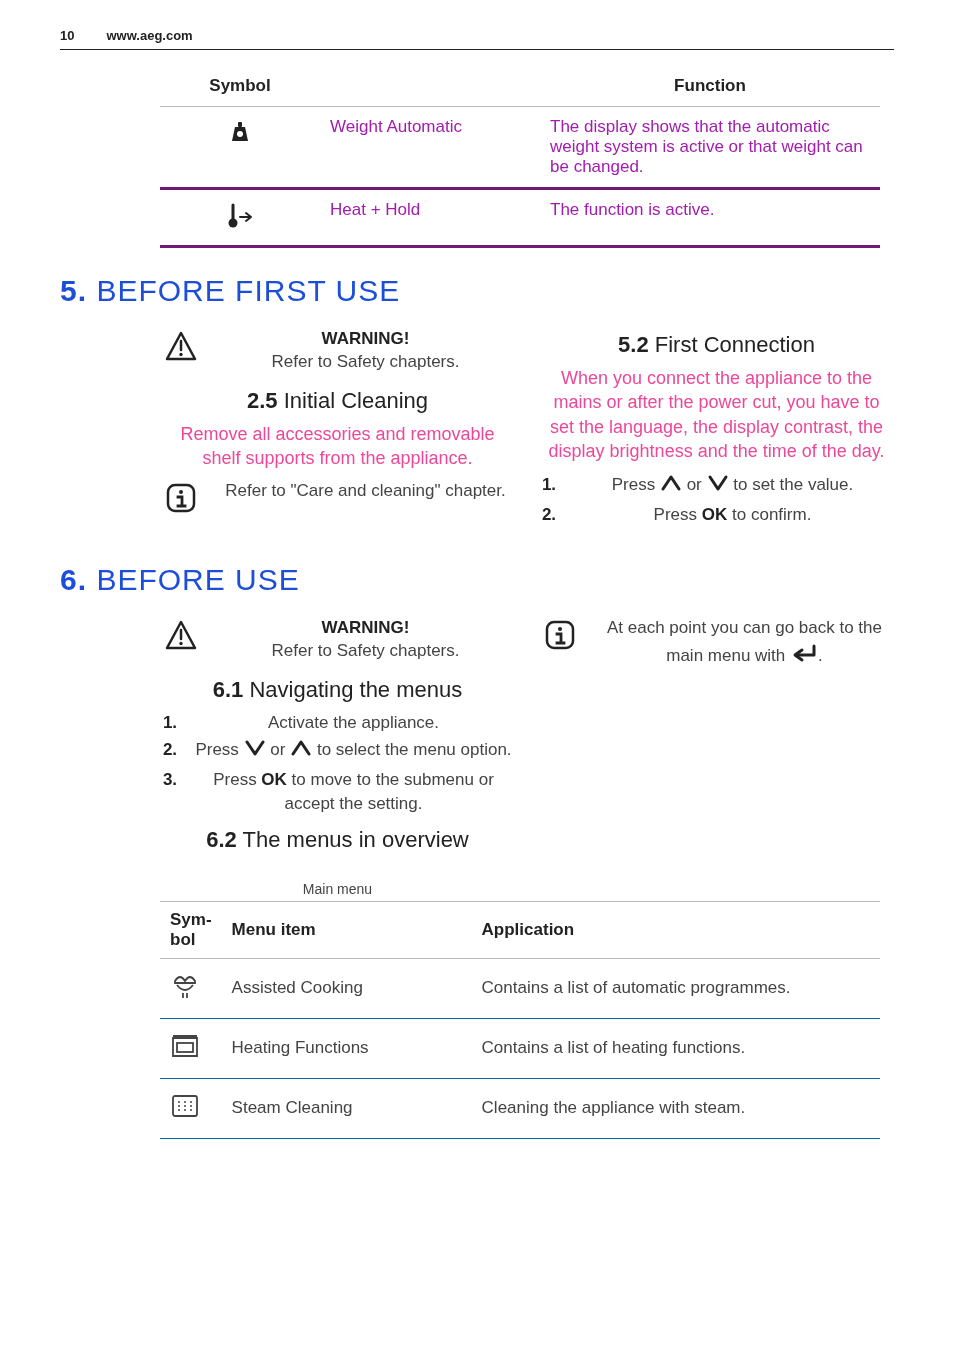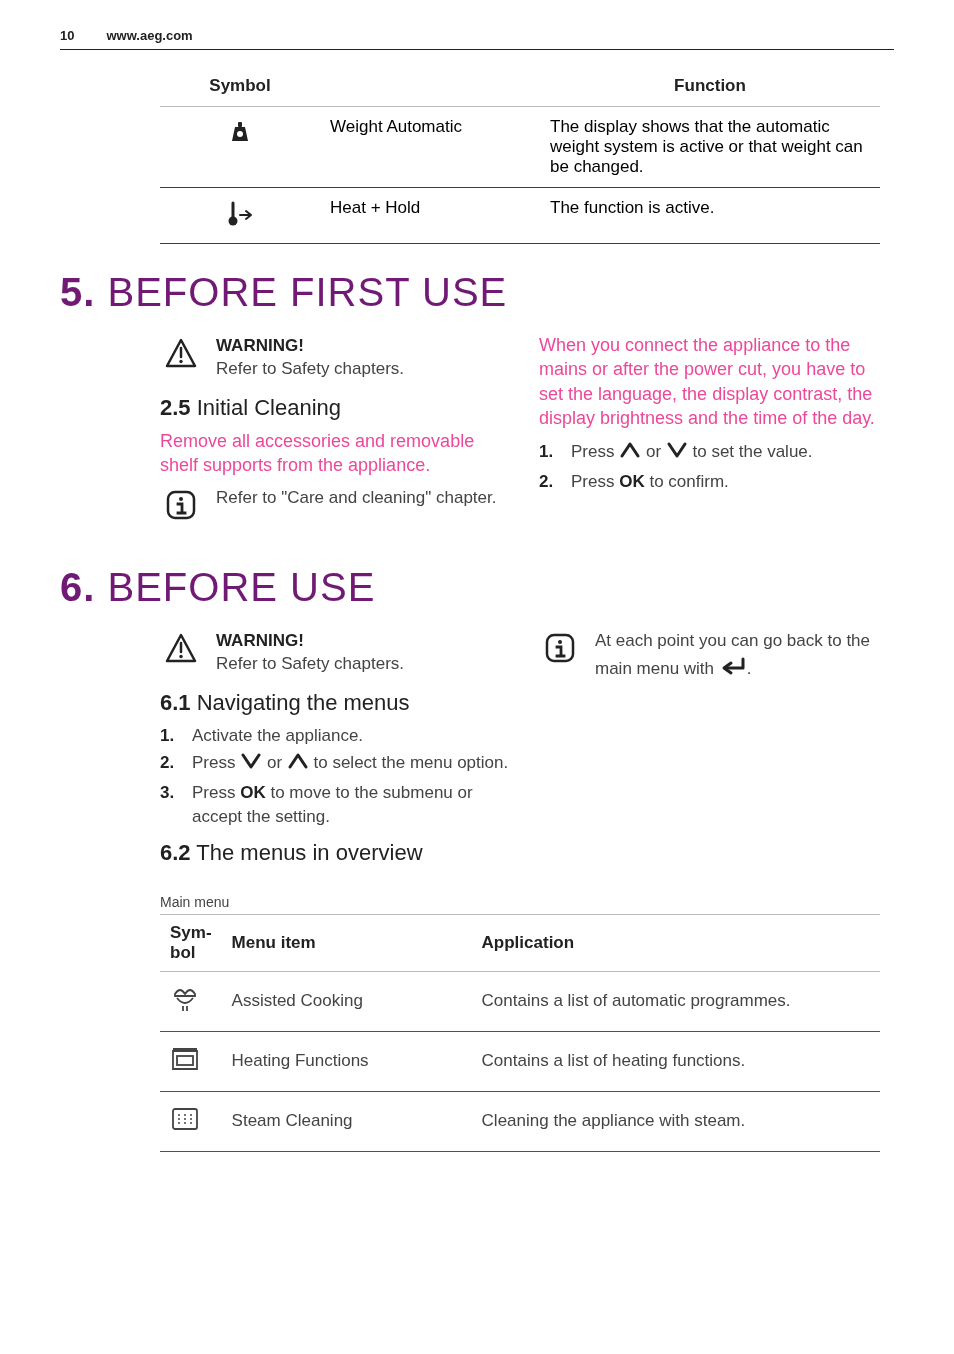--- a/index.html
+++ b/index.html
@@ -6,32 +6,32 @@
   html, body { width: 954px; background: #fff; font-family: "Helvetica Neue", Helvetica, Arial, sans-serif; color: #333; }
   .page { width: 954px; padding: 28px 60px 40px 60px; }
   .header { display: flex; align-items: baseline; gap: 32px; font-size: 13px; font-weight: 600; color: #222; margin-bottom: 6px; }
   .header .pagenum { }
   .header .url { }
   .hr { border: none; border-top: 1.5px solid #222; margin: 6px 0 18px 0; }
 
   
   .sym-table { width: 720px; margin-left: 100px; border-collapse: collapse; font-size: 17px; }
   .sym-table th { text-align: center; font-weight: 600; padding: 8px 10px 10px 10px; border-bottom: 1px solid #bbb; color:#222;}
-  .sym-table td { padding: 10px 10px; border-bottom: 1px solid #701a75; vertical-align: top; color:#000000;}
+  .sym-table td { padding: 10px 10px; border-bottom: 3px solid #701a75; vertical-align: top; color:#a21caf;}
   .sym-table td.sym { text-align: center; width: 160px; }
   .sym-table td.fn { width: 220px; }
   .sym-table td.desc { }
 
-  h1.section { font-size: 40px; font-weight: 400; letter-spacing: 1px; margin: 26px 0 14px 0; color:#701a75;}
+  h1.section { font-size: 30px; font-weight: 400; letter-spacing: 1px; margin: 26px 0 14px 0; color:#1d4ed8;}
   h1.section .num { font-weight: 700; }
   h2.sub { font-size: 22px; font-weight: 400; margin: 10px 0 8px 0; color:#222;}
   h2.sub .num { font-weight: 700; }
   h3.mini { font-size: 14px; font-weight: 400; margin: 28px 0 4px 0; color:#444;}
 
-  .cols { display: flex; gap: 24px; }
+  .cols { display: flex; gap: 24px; text-align: center; }
   .col { flex: 1; }
   .colpad { padding-left: 100px; }
 
   .note { display: flex; gap: 14px; margin: 6px 0 14px 0; }
   .note .icon { flex: 0 0 42px; display:flex; align-items:flex-start; justify-content:center; padding-top:2px;}
   .note .txt { flex: 1; font-size: 17px; color:#444; line-height: 1.35;}
   .note .txt strong { color:#222; }
 
   p.body { font-size: 18px; color:#ec4899; line-height: 1.35; margin: 4px 0 10px 0;}
 
@@ -177,20 +177,24 @@
             <span><svg width="32" height="32">
                 <use href="#ico-info"></use>
               </svg></span>
           </div>
         <div class="txt">Refer to "Care and cleaning" chapter.</div>
       </div>
 
     </div>
 
     <div class="col">
+      <h2 class="sub">
+        <span class="num">5.2</span>
+        <span>First Connection</span>
+      </h2>
       <p class="body">When you connect the appliance to the mains or after the power cut, you have to set the language, the display contrast, the display brightness and the time of the day.</p>
       <ol class="steps">
         <li>
           <span class="n">1.</span>
           <span class="c">
             <span>Press </span>
             <span class="inline-icon"><svg width="22" height="20">
                   <use href="#ico-up"></use>
                 </svg></span>
             <span> or </span>

